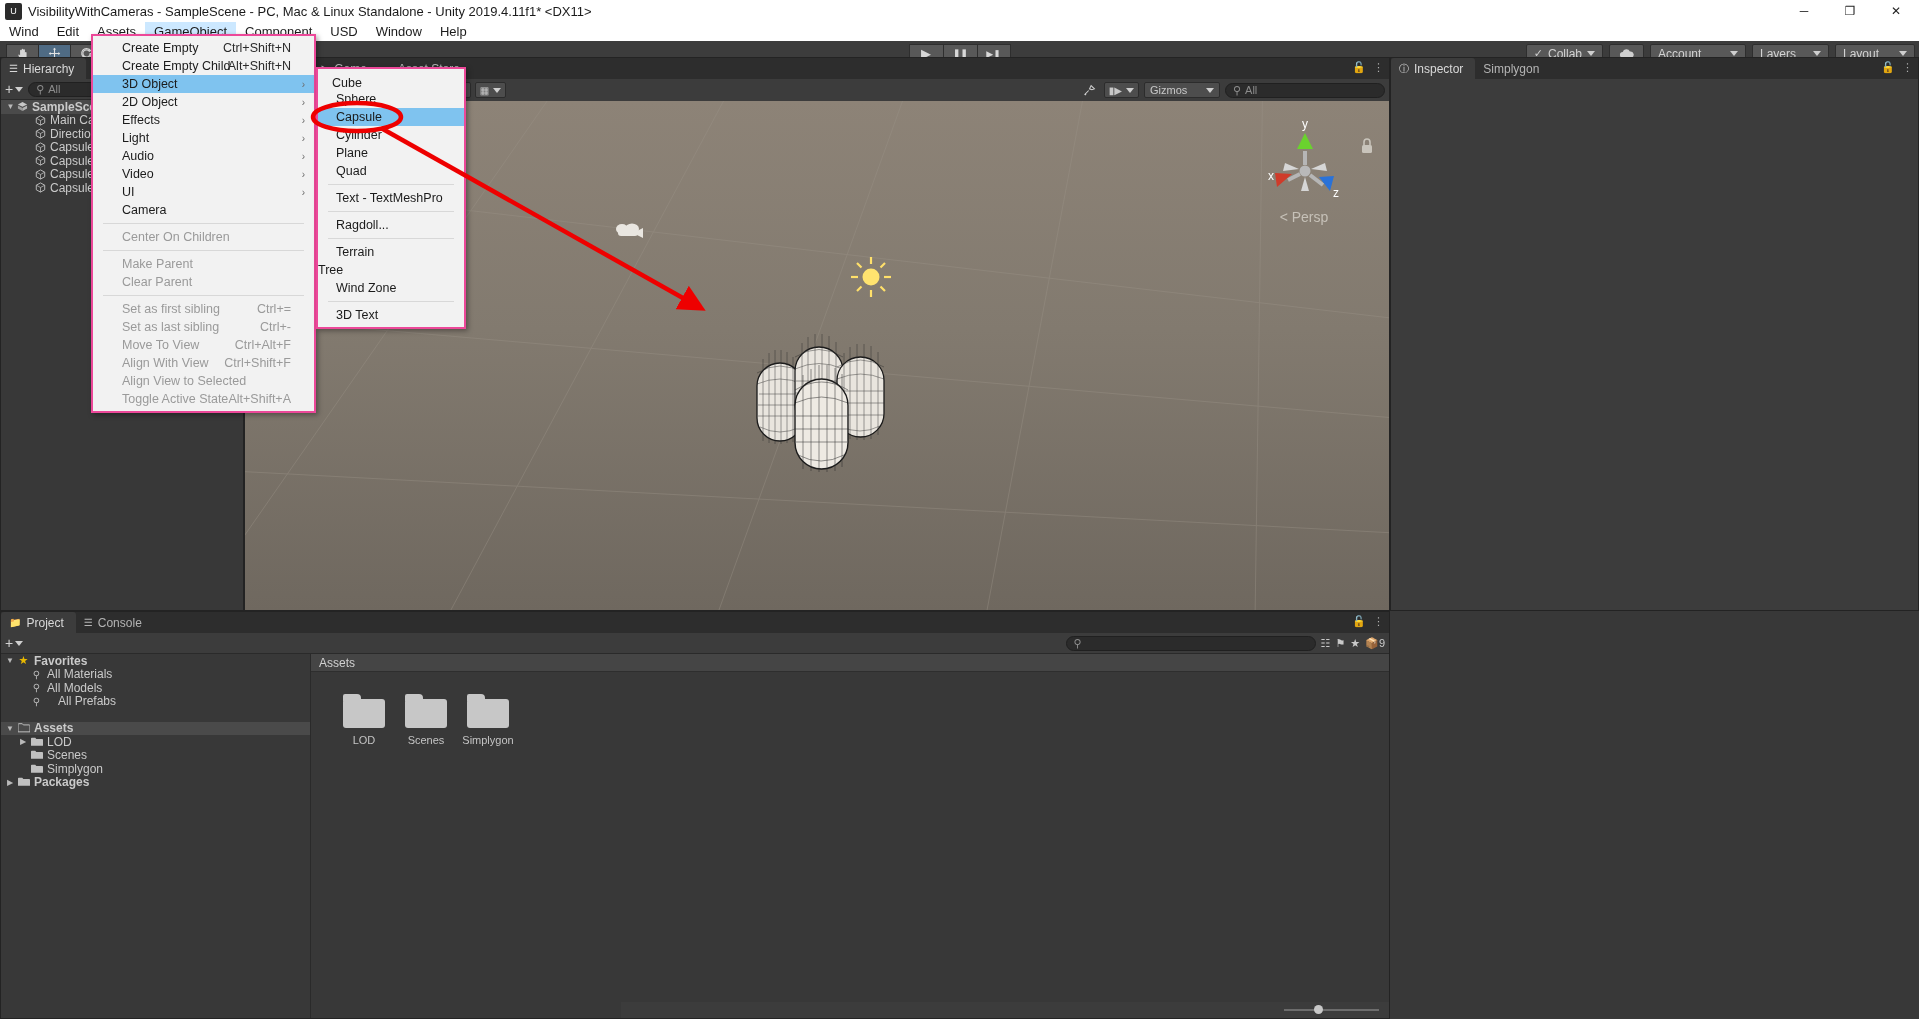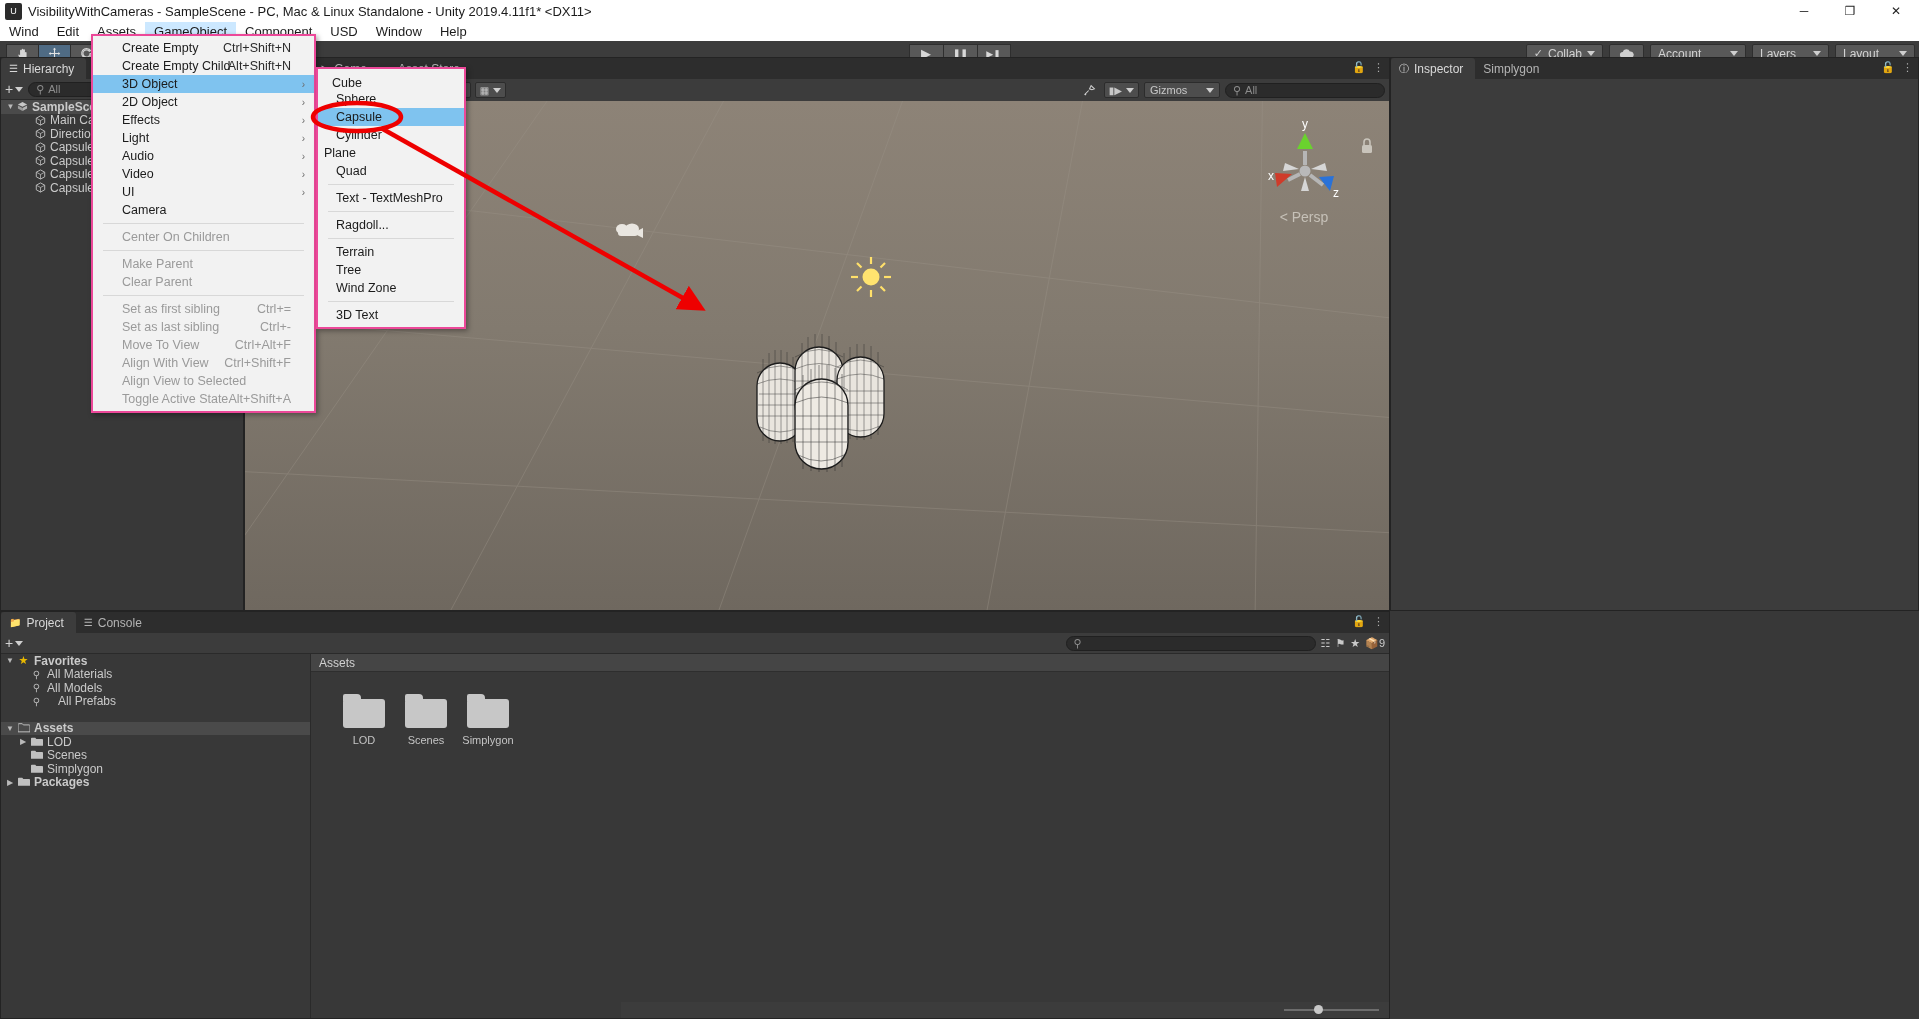--- a/index.html
+++ b/index.html
@@ -792,39 +792,39 @@
       </div>
       <div class="mrow" style="padding-left: 18px;">
         <span>Sphere</span>
       </div>
       <div class="mrow hl" style="padding-left: 18px;">
         <span>Capsule</span>
       </div>
       <div class="mrow" style="padding-left: 18px;">
         <span>Cylinder</span>
       </div>
-      <div class="mrow" style="padding-left: 6px;">
+      <div class="mrow" style="padding-left: 18px;">
         <span>Plane</span>
       </div>
       <div class="mrow" style="padding-left: 18px;">
         <span>Quad</span>
       </div>
       <div class="msep"></div>
       <div class="mrow" style="padding-left: 18px;">
         <span>Text - TextMeshPro</span>
       </div>
       <div class="msep"></div>
       <div class="mrow" style="padding-left: 18px;">
         <span>Ragdoll...</span>
       </div>
       <div class="msep"></div>
       <div class="mrow" style="padding-left: 18px;">
         <span>Terrain</span>
       </div>
-      <div class="mrow" style="padding-left: 18px;">
+      <div class="mrow" style="padding-left: 0;">
         <span>Tree</span>
       </div>
       <div class="mrow" style="padding-left: 18px;">
         <span>Wind Zone</span>
       </div>
       <div class="msep"></div>
       <div class="mrow" style="padding-left: 18px;">
         <span>3D Text</span>
       </div>
     </div>

